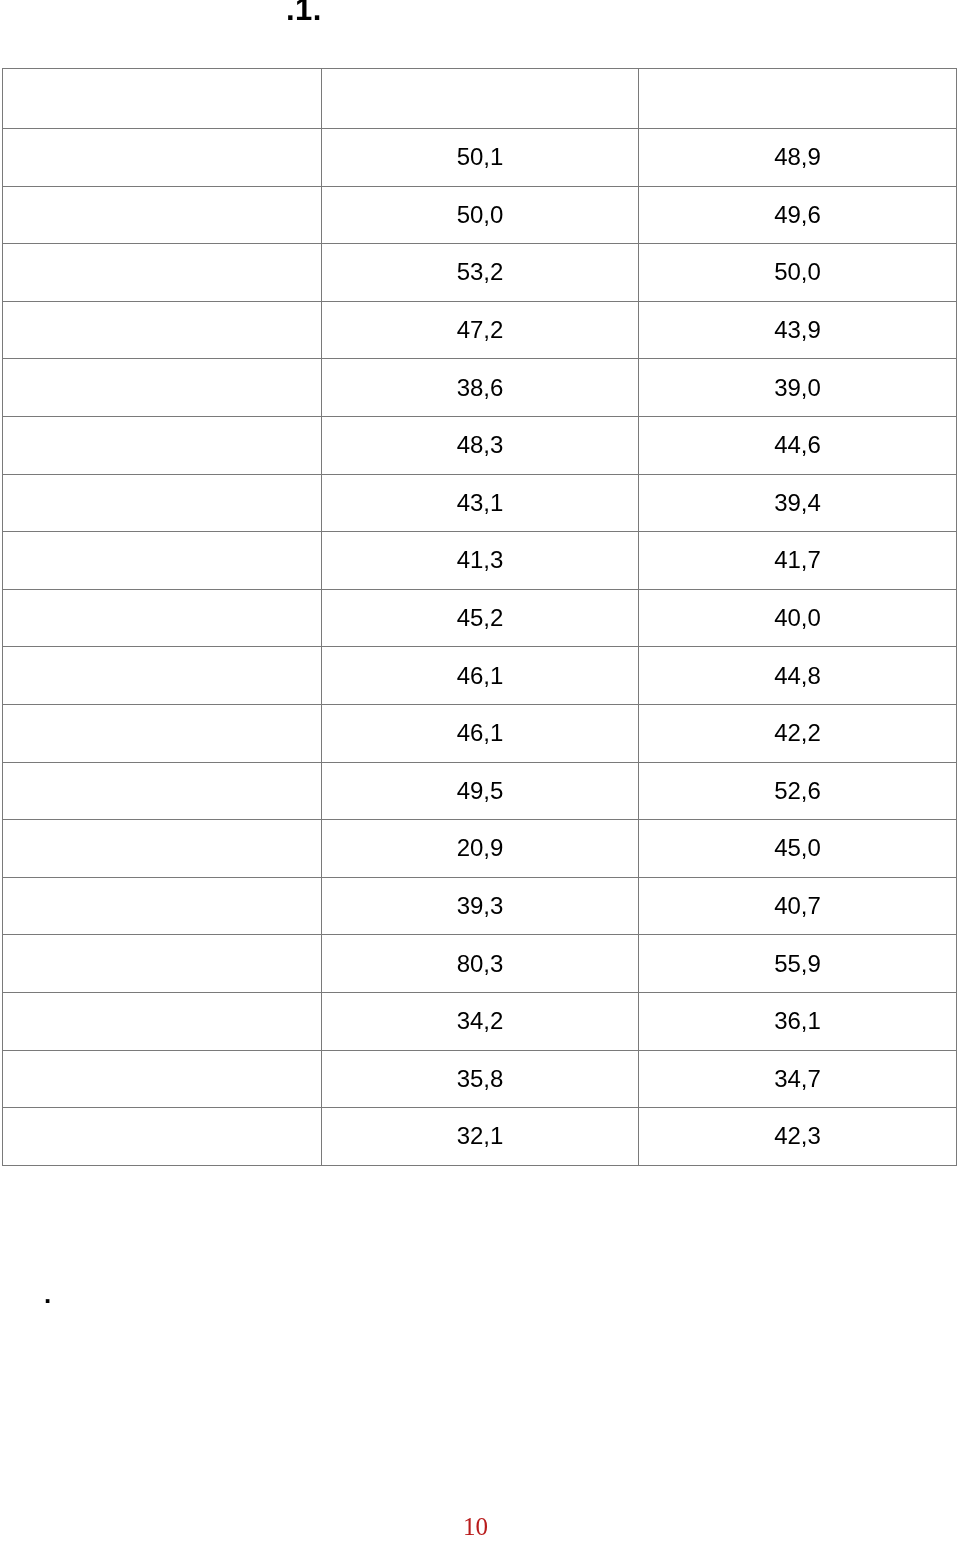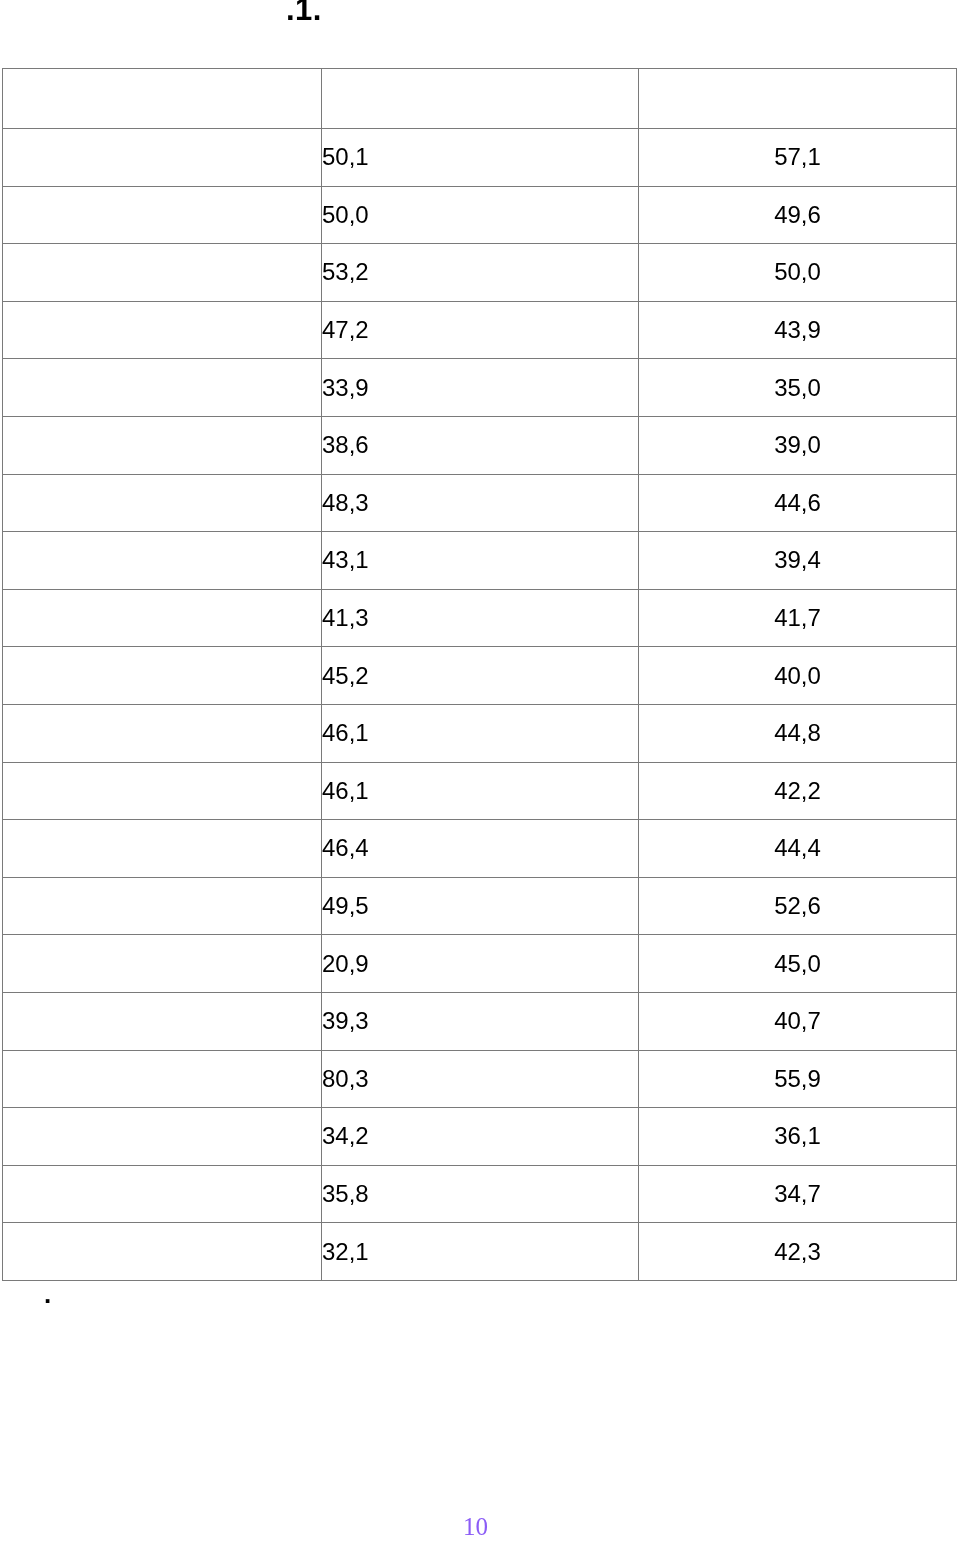--- a/index.html
+++ b/index.html
@@ -68,39 +68,39 @@
   
   col.c-label { width: 319px; }
   col.c-v1    { width: 317px; }
   col.c-v2    { width: 318px; }
 
   tr.header-row td { height: 60px; }
   tr.data-row td   { height: 57.6px; }
 
   td.cell-label { text-align: left; }
   td.cell-v1 {
-    text-align: left;
+    text-align: center;
     padding-right: 48px;
   }
   td.cell-v2 {
     text-align: center;
     padding-right: 46px;
   }
 
   
   .page-number {
     position: absolute;
     left: 0;
     right: 9px;
     top: 1514px;
     text-align: center;
     font-family: "Liberation Serif", serif;
     font-size: 25px;
     line-height: 1;
-    color: #8b5cf6;
+    color: #b91c1c;
   }
 </style>
 </head>
 <body>
 
 <div class="doc-heading">.1.</div>
 
 <div class="stray-mark">.</div>
 
 <div class="table-wrap">
@@ -113,44 +113,39 @@
     <tbody>
       <tr class="header-row">
         <td class="cell-label"></td>
         <td class="cell-v1"></td>
         <td class="cell-v2"></td>
       </tr>
 
     <tr class="data-row">
           <td class="cell-label"></td>
           <td class="cell-v1">50,1</td>
-          <td class="cell-v2">57,1</td>
+          <td class="cell-v2">48,9</td>
         </tr>
         <tr class="data-row">
           <td class="cell-label"></td>
           <td class="cell-v1">50,0</td>
           <td class="cell-v2">49,6</td>
         </tr>
         <tr class="data-row">
           <td class="cell-label"></td>
           <td class="cell-v1">53,2</td>
           <td class="cell-v2">50,0</td>
         </tr>
         <tr class="data-row">
           <td class="cell-label"></td>
           <td class="cell-v1">47,2</td>
           <td class="cell-v2">43,9</td>
         </tr>
         <tr class="data-row">
           <td class="cell-label"></td>
-          <td class="cell-v1">33,9</td>
-          <td class="cell-v2">35,0</td>
-        </tr>
-        <tr class="data-row">
-          <td class="cell-label"></td>
           <td class="cell-v1">38,6</td>
           <td class="cell-v2">39,0</td>
         </tr>
         <tr class="data-row">
           <td class="cell-label"></td>
           <td class="cell-v1">48,3</td>
           <td class="cell-v2">44,6</td>
         </tr>
         <tr class="data-row">
           <td class="cell-label"></td>
@@ -169,25 +164,20 @@
         </tr>
         <tr class="data-row">
           <td class="cell-label"></td>
           <td class="cell-v1">46,1</td>
           <td class="cell-v2">44,8</td>
         </tr>
         <tr class="data-row">
           <td class="cell-label"></td>
           <td class="cell-v1">46,1</td>
           <td class="cell-v2">42,2</td>
-        </tr>
-        <tr class="data-row">
-          <td class="cell-label"></td>
-          <td class="cell-v1">46,4</td>
-          <td class="cell-v2">44,4</td>
         </tr>
         <tr class="data-row">
           <td class="cell-label"></td>
           <td class="cell-v1">49,5</td>
           <td class="cell-v2">52,6</td>
         </tr>
         <tr class="data-row">
           <td class="cell-label"></td>
           <td class="cell-v1">20,9</td>
           <td class="cell-v2">45,0</td>

